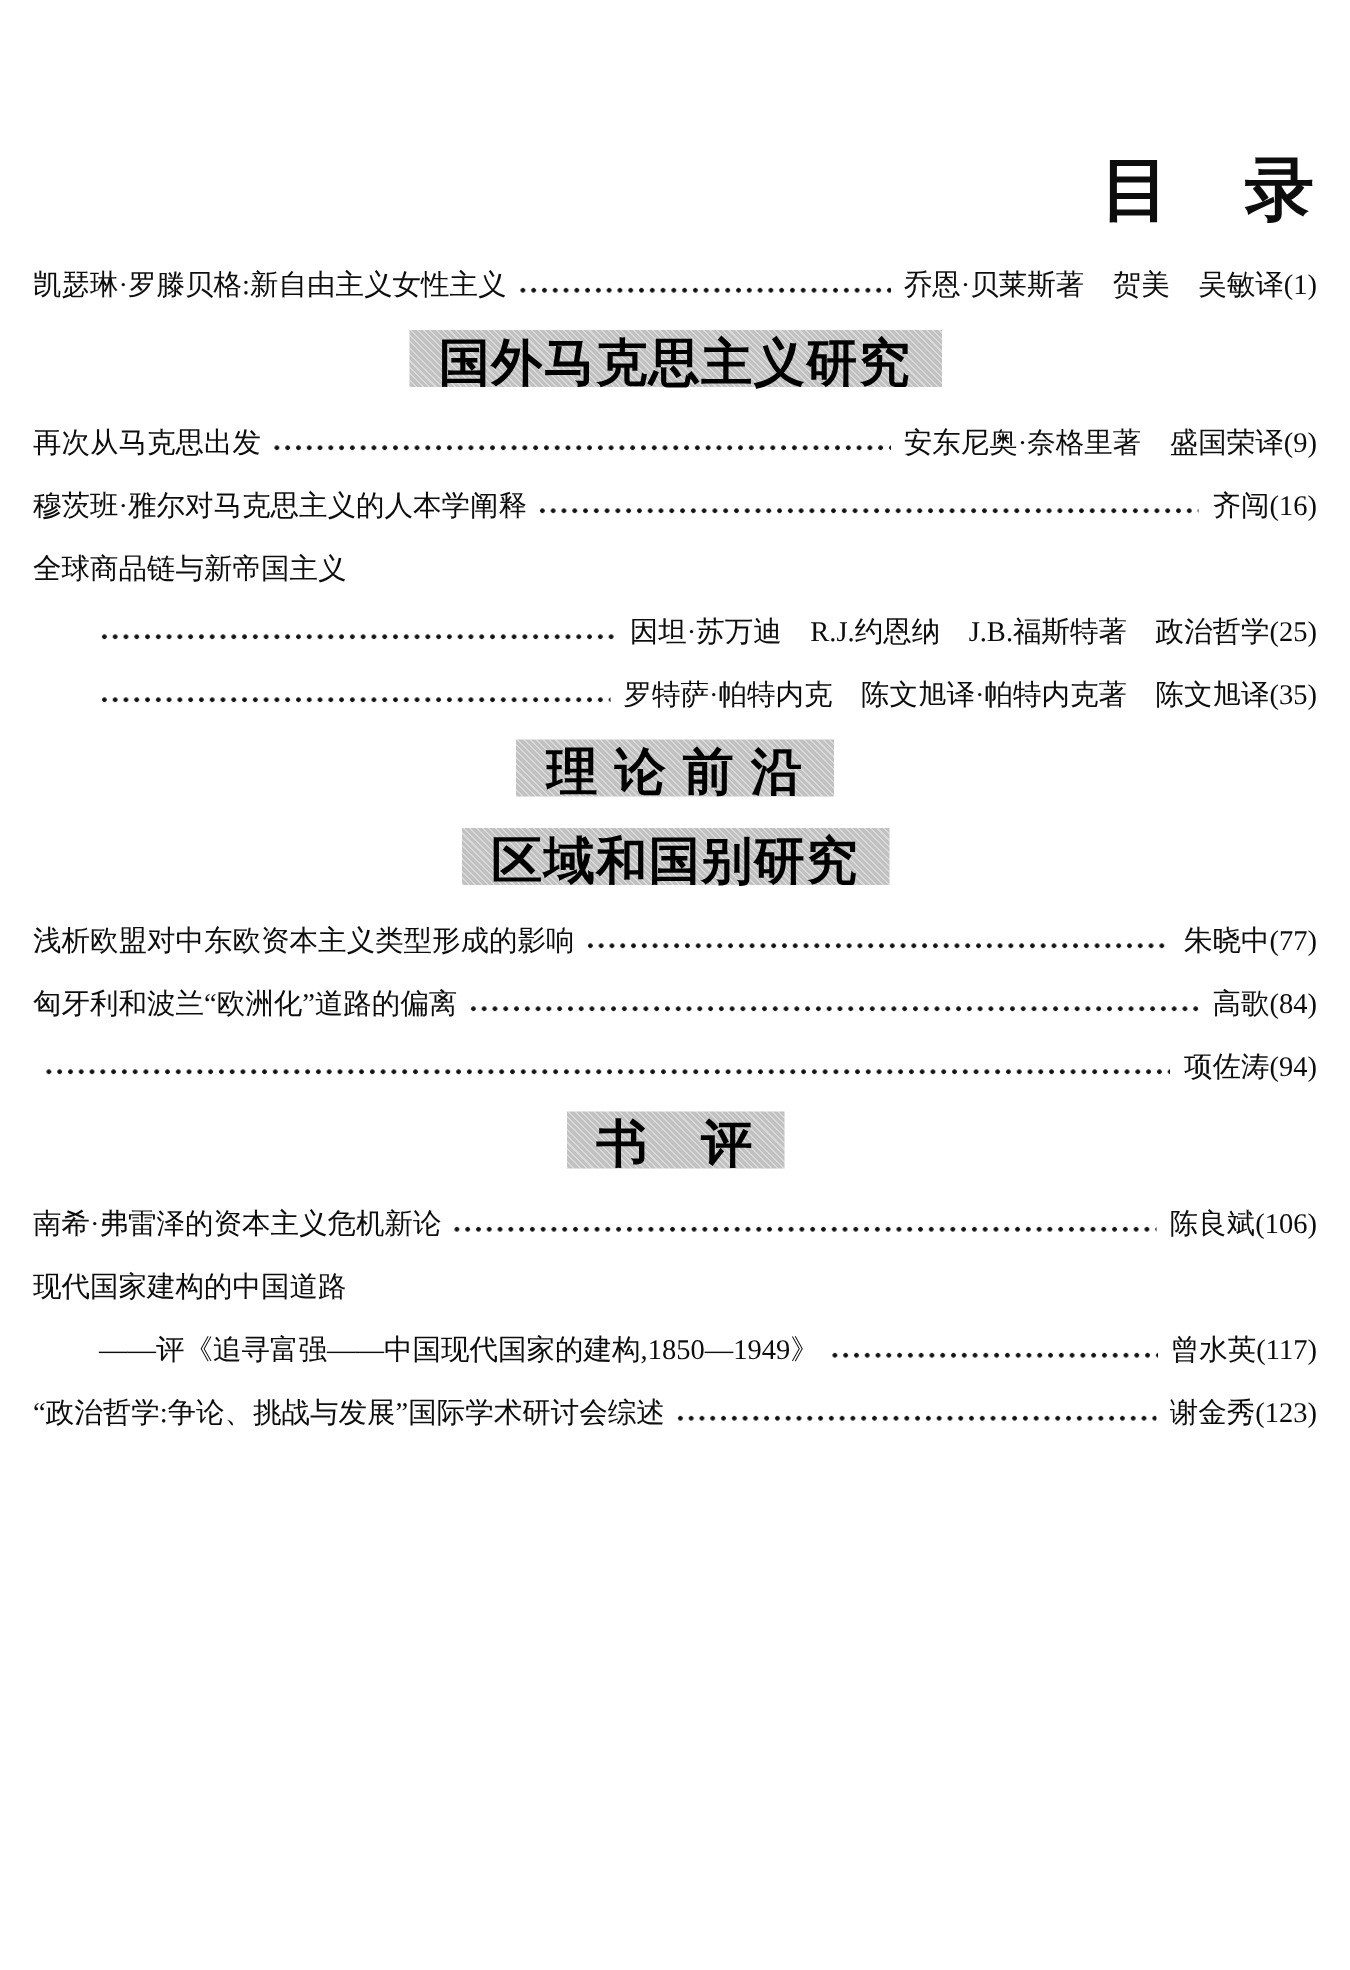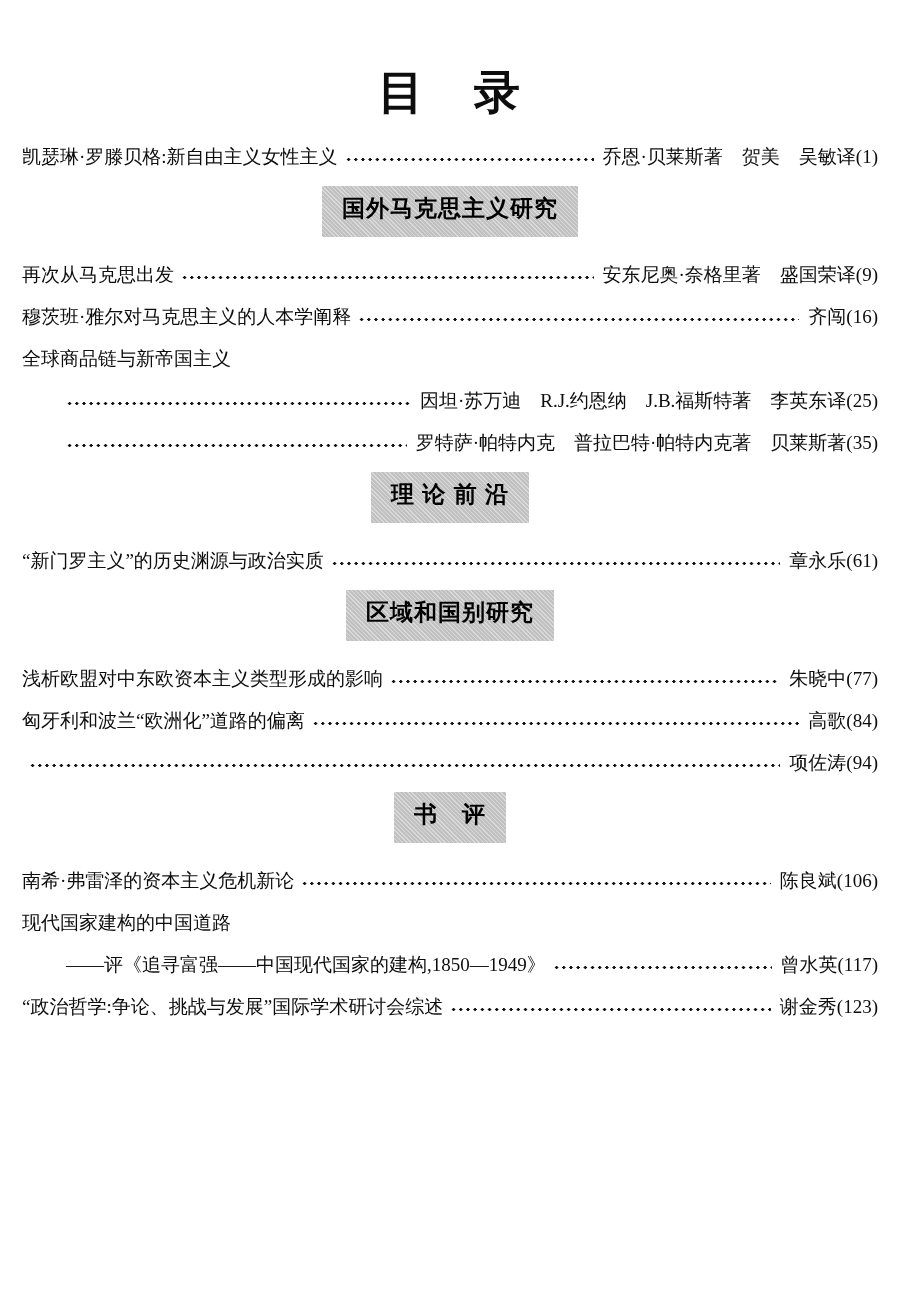--- a/index.html
+++ b/index.html
@@ -11,25 +11,25 @@
     position:relative;
     width:900px; height:1313px;
     margin:0 auto;
     background:#ffffff;
     box-sizing:border-box;
     padding:0 22px;
     overflow:hidden;
     color:#0d0d0d;
   }
   .doc-title {
-    margin-top:62px;
+    margin-top:96px;
     margin-bottom:16px;
     height:62px;
     line-height:62px;
-    text-align:center;
+    text-align:right;
     font-size:46px;
     font-weight:bold;
     letter-spacing:2px;
   }
   .row {
     display:flex;
     align-items:baseline;
     font-size:19px;
     line-height:34px;
     height:34px;
@@ -56,23 +56,23 @@
     margin-top:12px;
     margin-bottom:21px;
   }
   .sec {
     display:inline-block;
     background-color:#c9c9c9;
     background-image:repeating-linear-gradient(45deg, rgba(255,255,255,0.30) 0 1px, rgba(0,0,0,0.04) 1px 3px);
     color:#000;
     font-family:"Liberation Sans","DejaVu Sans",sans-serif;
     font-weight:bold;
-    font-size:23px;
+    font-size:34px;
     line-height:44px;
-    height:51px;
+    height:38px;
     padding:0 20px;
     letter-spacing:1px;
   }
 </style>
 </head>
 <body>
 
 <div class="page">
 
   <div class="doc-title">目　录</div>
@@ -102,42 +102,36 @@
     <span class="p">(16)</span>
   </div>
 
 
   <div class="row">
     <span class="t">全球商品链与新帝国主义</span>
   </div>
 
   <div class="row cont">
     <span class="leader"></span>
-    <span class="a">因坦·苏万迪　R.J.约恩纳　J.B.福斯特著　李英东译</span>
+    <span class="a">因坦·苏万迪　R.J.约恩纳　J.B.福斯特著　政治哲学</span>
     <span class="p">(25)</span>
   </div>
 
 
   <div class="row cont">
     <span class="leader"></span>
-    <span class="a">罗特萨·帕特内克　普拉巴特·帕特内克著　贝莱斯著</span>
+    <span class="a">罗特萨·帕特内克　陈文旭译·帕特内克著　陈文旭译</span>
     <span class="p">(35)</span>
   </div>
 
   <div class="sec-wrap">
     <div class="sec">理 论 前 沿</div>
   </div>
 
 
-  <div class="row">
-    <span class="t">“新门罗主义”的历史渊源与政治实质</span>
-    <span class="leader"></span>
-    <span class="a">章永乐</span>
-    <span class="p">(61)</span>
-  </div>
 
   <div class="sec-wrap">
     <div class="sec">区域和国别研究</div>
   </div>
 
   <div class="row">
     <span class="t">浅析欧盟对中东欧资本主义类型形成的影响</span>
     <span class="leader"></span>
     <span class="a">朱晓中</span>
     <span class="p">(77)</span>

